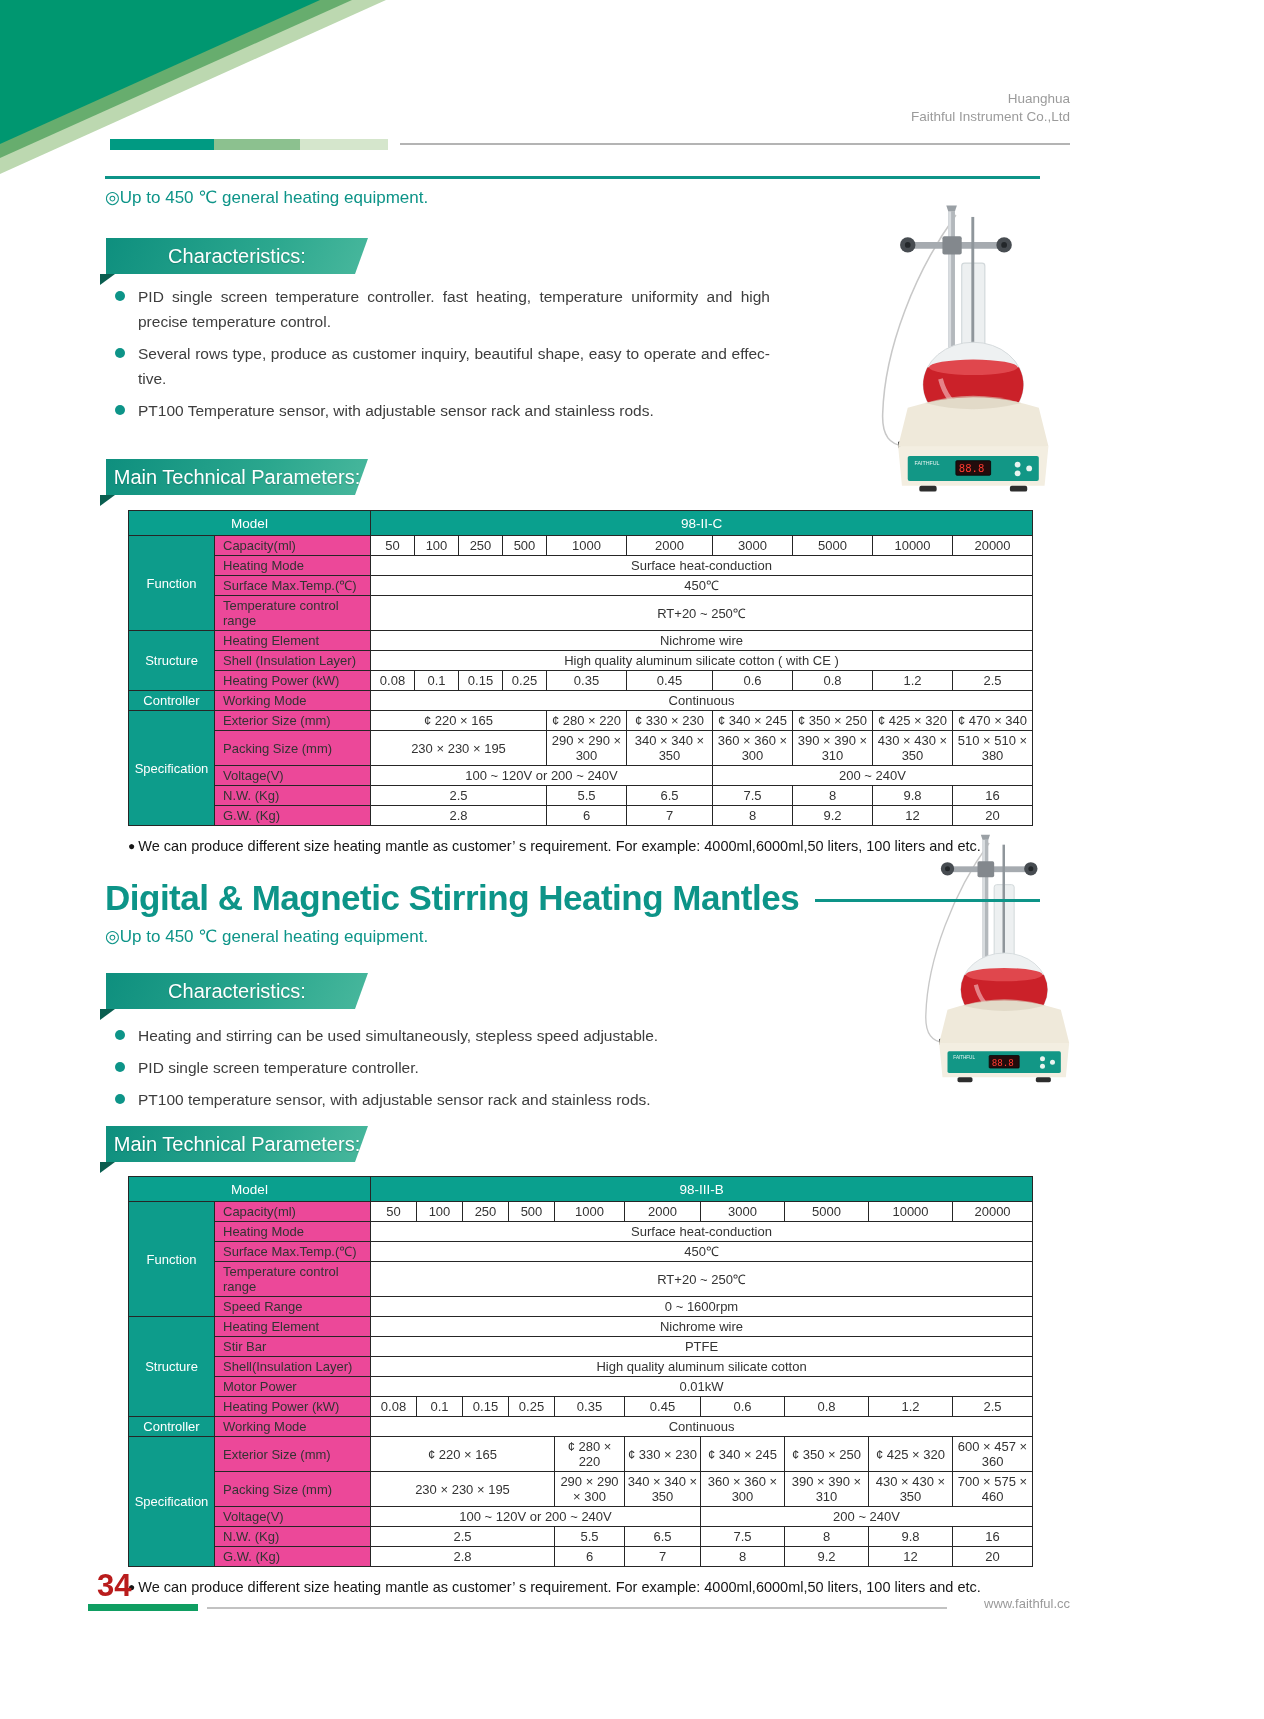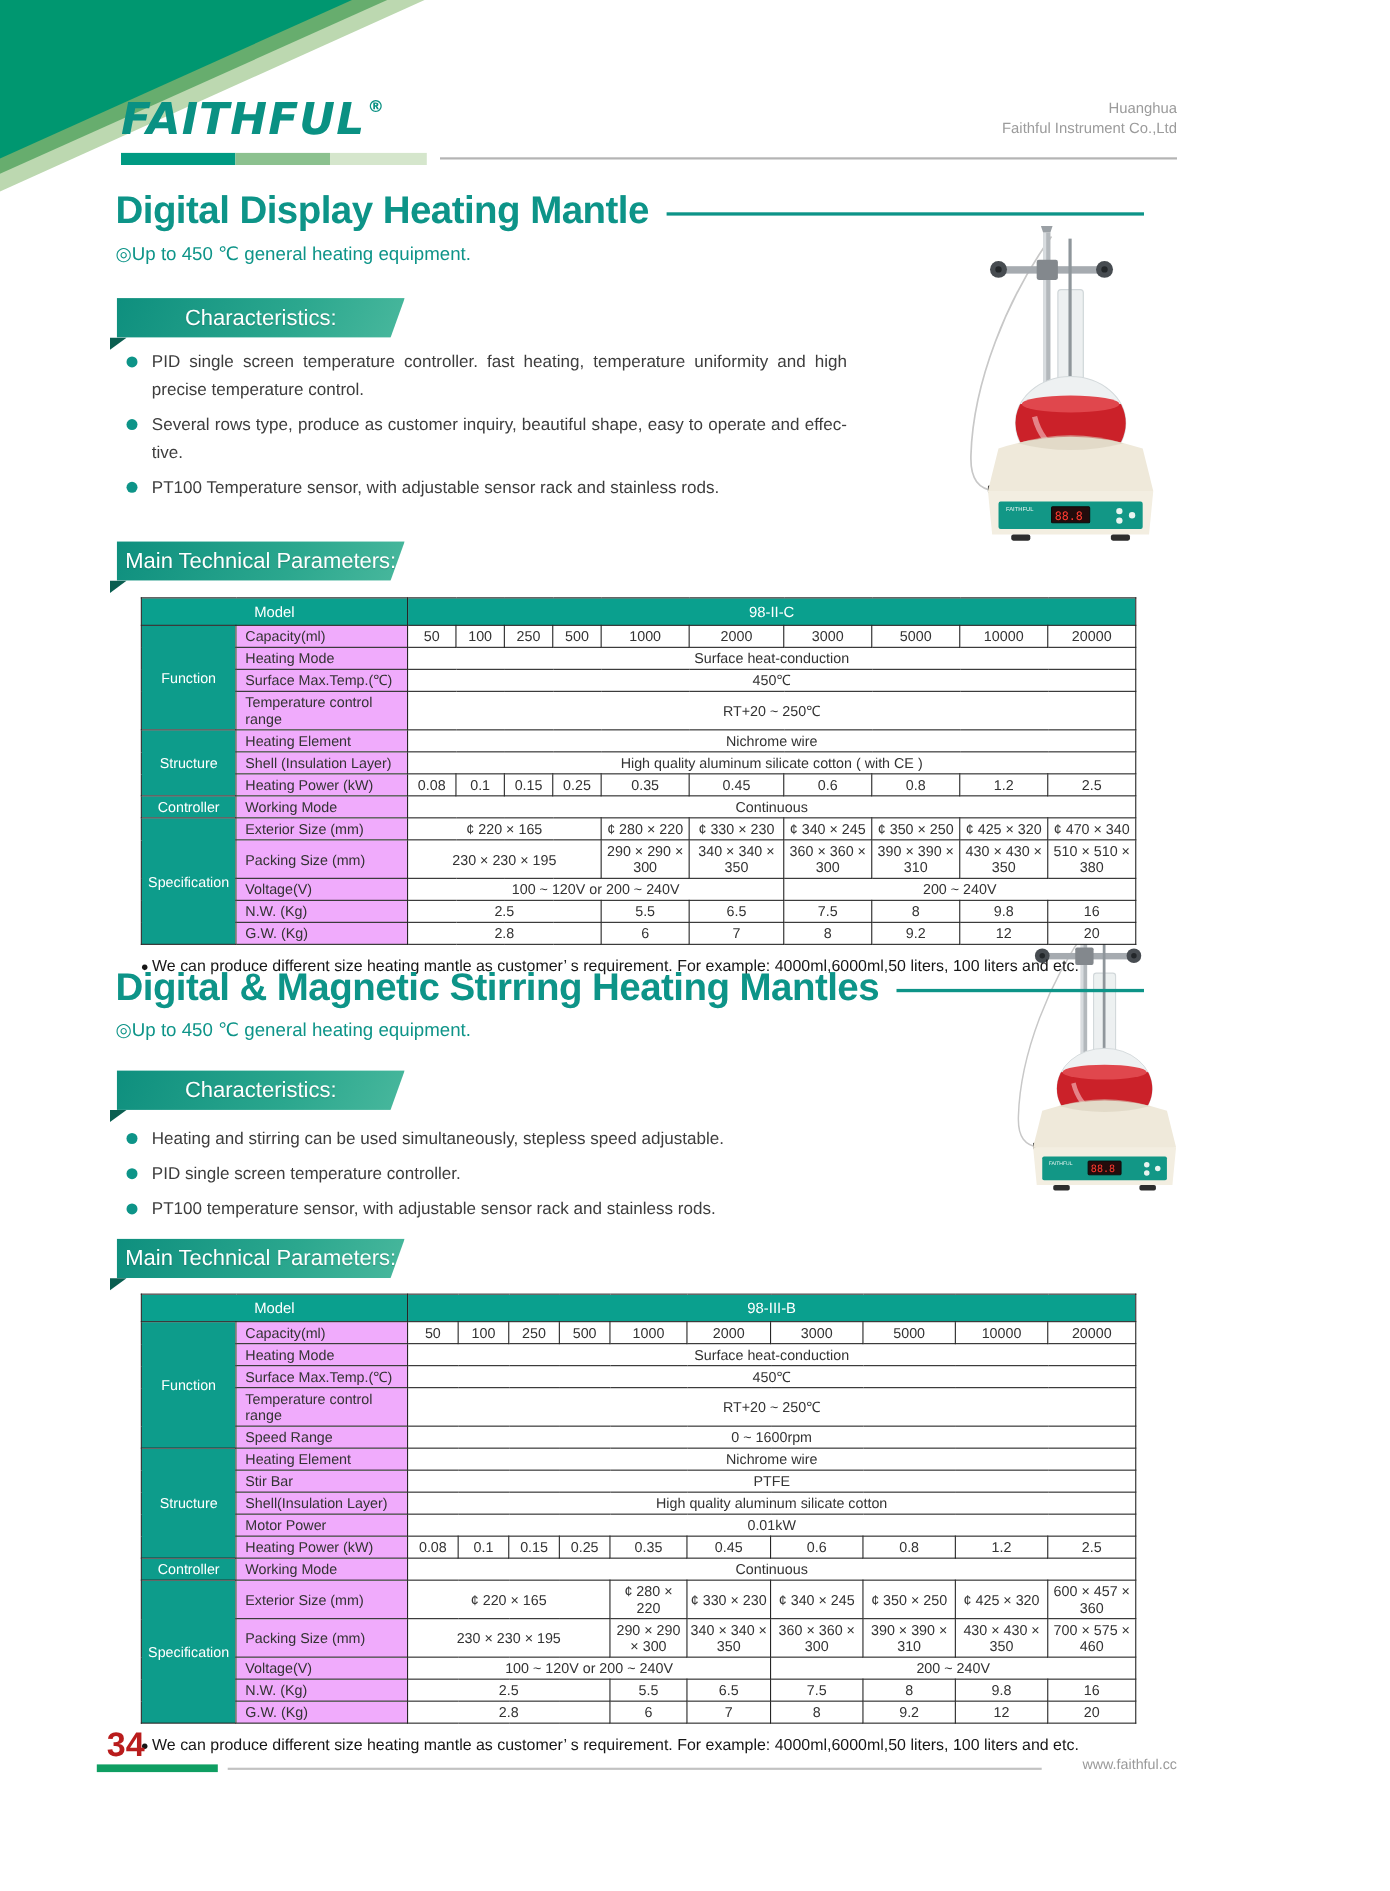--- a/index.html
+++ b/index.html
@@ -48,21 +48,21 @@
   #sec2 .bullets{margin-top:14px;}
 
   
   .spec-table{border-collapse:collapse;table-layout:fixed;width:904px;font-size:13px;
               color:#333;margin:15px 0 0 23px;}
   #sec2 .spec-table{margin-top:14px;}
   .spec-table td{border:1px solid #262626;text-align:center;padding:2px 2px;line-height:15px;
                  overflow:hidden;}
   .model-label,.model-value{background:#0aa08e;color:#fff;height:20px;font-size:13.5px;}
   .group-cell{background:#0d9c8b;color:#fff;margin-top:28px;}
-  .label-cell{background:#f0abfc;text-align:left !important;padding-left:8px !important;}
+  .label-cell{background:#ec4899;text-align:left !important;padding-left:8px !important;}
   .value-cell{background:#fff;}
 
   .note{margin:10px 0 0 23px;font-size:14.5px;color:#161616;display:flex;gap:3px;line-height:20px;}
   .note-dot{font-size:12px;line-height:20px;}
 
   
   .page-num{position:absolute;left:97px;top:1568px;font-size:31px;font-weight:bold;color:#b91c1c;}
   .page-bar{position:absolute;left:88px;top:1604px;width:110px;height:7px;background:#0f9e62;}
   .footer-line{position:absolute;left:207px;top:1607px;width:740px;height:2px;background:#c2c2c2;}
   .site{position:absolute;right:194px;top:1596px;color:#9a9a9a;font-size:13px;}
@@ -75,21 +75,20 @@
 <body>
 
 <div class="page">
 
   <svg class="corner-svg" width="400" height="240" viewBox="0 0 400 240">
     <polygon points="0,0 386,0 0,174" fill="#bcd8b0"></polygon>
     <polygon points="0,0 352,0 0,158" fill="#67ad6e"></polygon>
     <polygon points="0,0 320,0 0,144" fill="#009770"></polygon>
   </svg>
 
-  <div class="logo"><span>FAITHFUL</span><sup>®</sup></div>
   <div class="company">
     <div>Huanghua</div>
     <div>Faithful Instrument Co.,Ltd</div>
   </div>
   <div class="logo-bar">
     <div class="seg1"></div>
     <div class="seg2"></div>
     <div class="seg3"></div>
   </div>
   <div class="header-rule"></div>
@@ -135,21 +134,20 @@
 
   <svg class="product1" width="212" height="290" viewBox="0 0 220 300">
     <use href="#mantle-unit"></use>
   </svg>
   <svg class="product2" width="205" height="250" viewBox="0 0 220 300">
     <use href="#mantle-unit"></use>
   </svg>
 
   <div class="section" id="sec1">
     <div class="sec-title">
-      <span class="t">Digital Display Heating Mantle</span>
       <div class="line"></div>
     </div>
     <div class="subtitle"><span>◎</span><span>Up to 450 ℃ general heating equipment.</span></div>
 
     <div class="ribbon-wrap rb1">
       <div class="ribbon">Characteristics:</div>
     </div>
 
     <div class="bullets">
       <div class="bullet">

